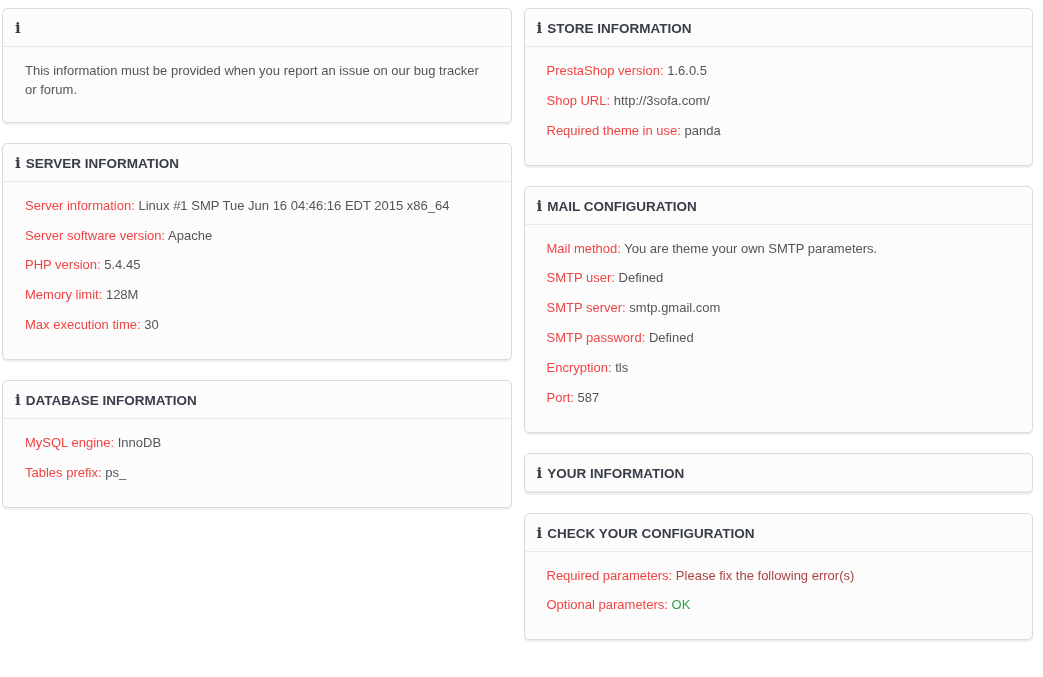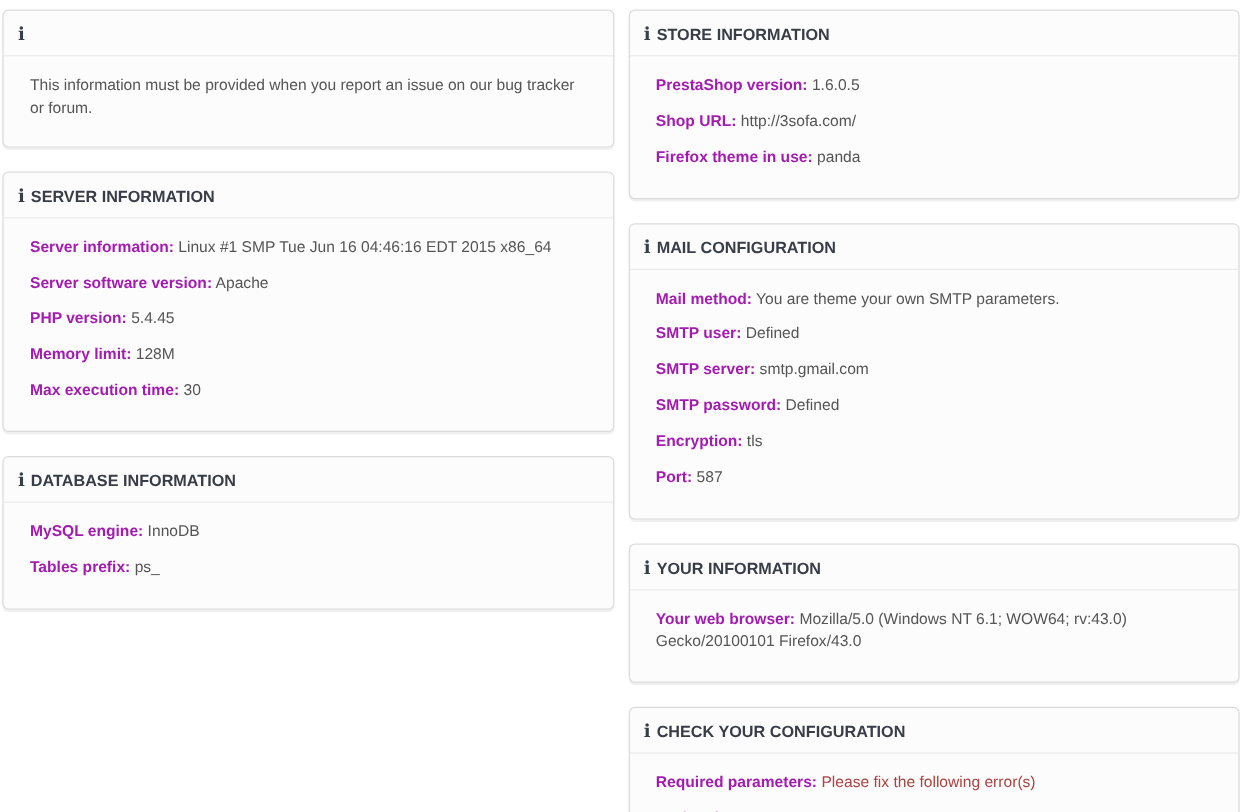--- a/index.html
+++ b/index.html
@@ -53,22 +53,22 @@
     color: #555555;
     line-height: 1.45;
     padding-right: 10px;
   }
   .row-line {
     margin-bottom: 11px;
     line-height: 1.45;
   }
   .row-line:last-child { margin-bottom: 2px; }
   .lbl {
-    font-weight: 700;
-    color: #a21caf;
+    font-weight: 400;
+    color: #ef4444;
   }
   .val { color: #555555; }
   .val.danger { color: #a94442; }
   .val.success { color: #2f9e44; }
 </style>
 </head>
 <body>
 
 <div class="page">
 
@@ -141,21 +141,21 @@
       <div class="panel-body">
         <div class="row-line">
           <span class="lbl">PrestaShop version:</span>
           <span class="val">1.6.0.5</span>
         </div>
         <div class="row-line">
           <span class="lbl">Shop URL:</span>
           <span class="val">http://3sofa.com/</span>
         </div>
         <div class="row-line">
-          <span class="lbl">Firefox theme in use:</span>
+          <span class="lbl">Required theme in use:</span>
           <span class="val">panda</span>
         </div>
       </div>
     </div>
 
     <div class="panel">
       <div class="panel-heading">
         <span class="info-icon">i</span>
         <span>MAIL CONFIGURATION</span>
       </div>
@@ -185,26 +185,20 @@
           <span class="val">587</span>
         </div>
       </div>
     </div>
 
     <div class="panel">
       <div class="panel-heading">
         <span class="info-icon">i</span>
         <span>YOUR INFORMATION</span>
       </div>
-      <div class="panel-body">
-        <div class="row-line">
-          <span class="lbl">Your web browser:</span>
-          <span class="val">Mozilla/5.0 (Windows NT 6.1; WOW64; rv:43.0) Gecko/20100101 Firefox/43.0</span>
-        </div>
-      </div>
     </div>
 
     <div class="panel">
       <div class="panel-heading">
         <span class="info-icon">i</span>
         <span>CHECK YOUR CONFIGURATION</span>
       </div>
       <div class="panel-body">
         <div class="row-line">
           <span class="lbl">Required parameters:</span>

